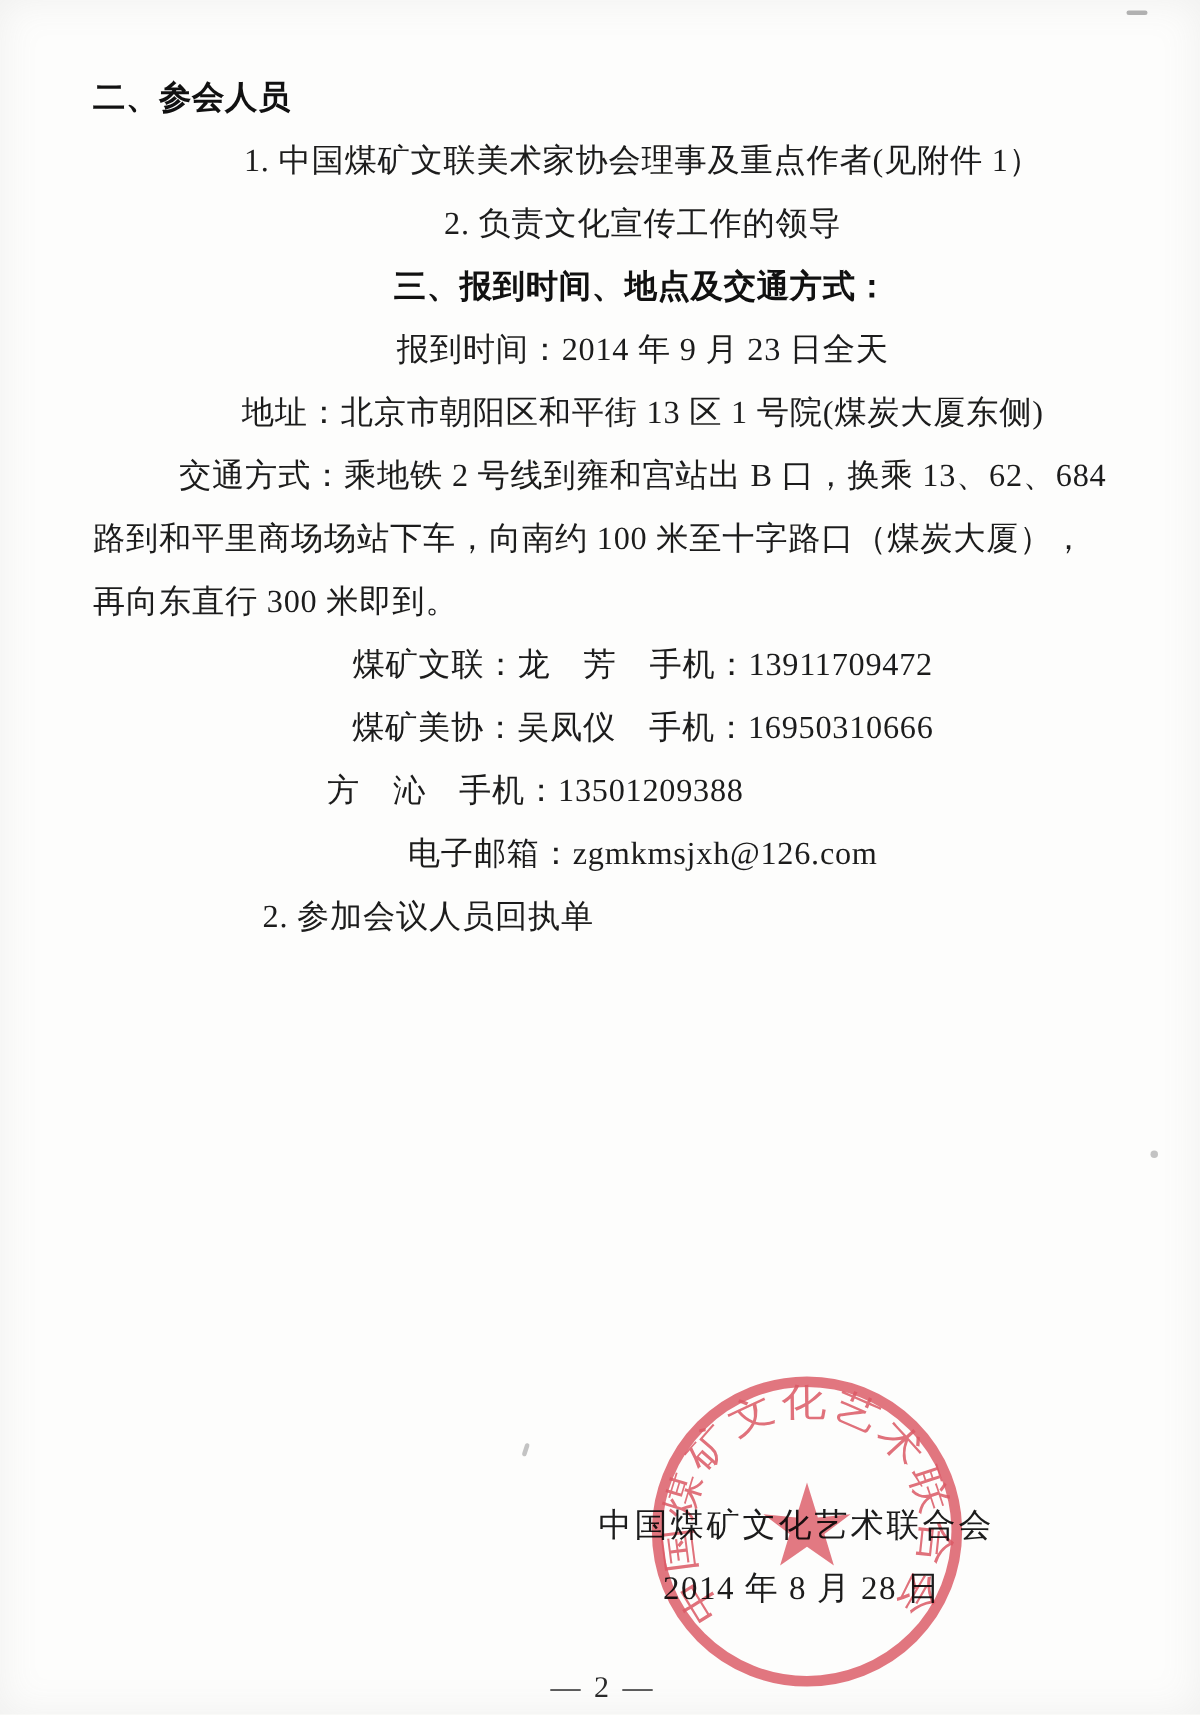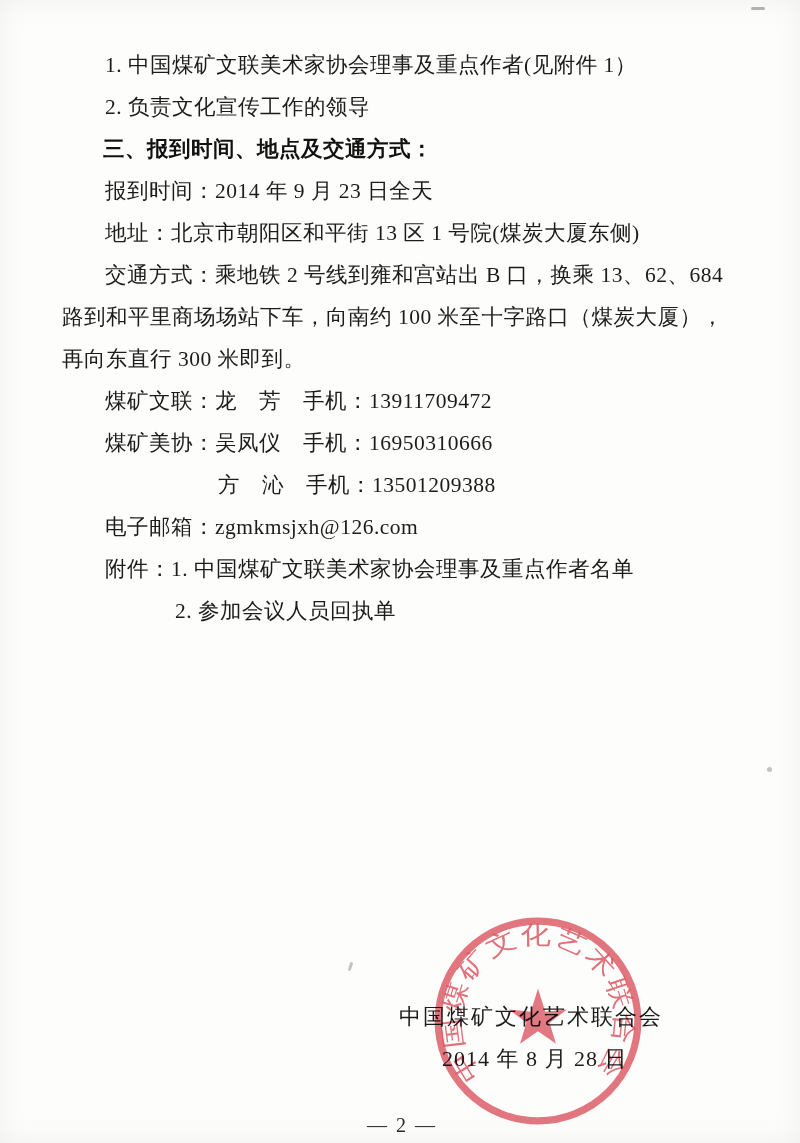--- a/index.html
+++ b/index.html
@@ -15,21 +15,21 @@
   }
   .doc{position:absolute;left:62px;top:44px;width:690px;}
   .doc p{
     margin:0;height:42px;line-height:42px;font-size:21.5px;
     white-space:nowrap;letter-spacing:.5px;
   }
   .h{
     font-family:"Liberation Sans","DejaVu Sans",sans-serif;
     font-weight:700;font-size:22.5px;letter-spacing:1.5px;color:#111;
   }
-  .ind{padding-left:43px;}          
+  .ind{padding-left:43px;text-align:center;}          
   .ind2{padding-left:156px;}        
   .att{margin-top:37px;}            
   .att2{padding-left:113px;}        
   .sign-org{
     position:absolute;left:399px;top:996px;margin:0;
     font-size:22px;line-height:42px;height:42px;letter-spacing:2px;white-space:nowrap;
   }
   .sign-date{
     position:absolute;left:442px;top:1038px;margin:0;
     font-size:22px;line-height:42px;height:42px;letter-spacing:1px;white-space:nowrap;text-align:center;
@@ -46,33 +46,33 @@
   .speck-dash{left:751px;top:7px;width:14px;height:3px;opacity:.65;}
   .speck-dot{left:767px;top:767px;width:5px;height:5px;border-radius:50%;opacity:.5;}
   .speck-tick{left:349px;top:962px;width:3px;height:9px;transform:rotate(18deg);opacity:.5;}
 </style>
 </head>
 <body>
 
 <div class="page">
 
   <div class="doc">
+    <p class="h">二、参会人员</p>
     <p class="ind">1. 中国煤矿文联美术家协会理事及重点作者(见附件 1）</p>
     <p class="ind">2. 负责文化宣传工作的领导</p>
     <p class="h ind" style="padding-left:41px;">三、报到时间、地点及交通方式：</p>
     <p class="ind">报到时间：2014 年 9 月 23 日全天</p>
     <p class="ind">地址：北京市朝阳区和平街 13 区 1 号院(煤炭大厦东侧)</p>
     <p class="ind">交通方式：乘地铁 2 号线到雍和宫站出 B 口，换乘 13、62、684</p>
     <p>路到和平里商场场站下车，向南约 100 米至十字路口（煤炭大厦），</p>
     <p>再向东直行 300 米即到。</p>
     <p class="ind">煤矿文联：龙　芳　手机：13911709472</p>
     <p class="ind">煤矿美协：吴凤仪　手机：16950310666</p>
     <p class="ind2">方　沁　手机：13501209388</p>
     <p class="ind">电子邮箱：zgmkmsjxh@126.com</p>
-    <p class="ind att">附件：1. 中国煤矿文联美术家协会理事及重点作者名单</p>
     <p class="att2">2. 参加会议人员回执单</p>
   </div>
 
   <p class="sign-org">中国煤矿文化艺术联合会</p>
   <p class="sign-date">2014 年 8 月 28 日</p>
 
   <svg class="seal" viewBox="0 0 212 212" xmlns="http://www.w3.org/2000/svg" aria-hidden="true">
     <defs>
       <path id="sealArc" d="M 52.3 159.7 A 76 76 0 1 1 159.7 159.7" fill="none"></path>
     </defs>

